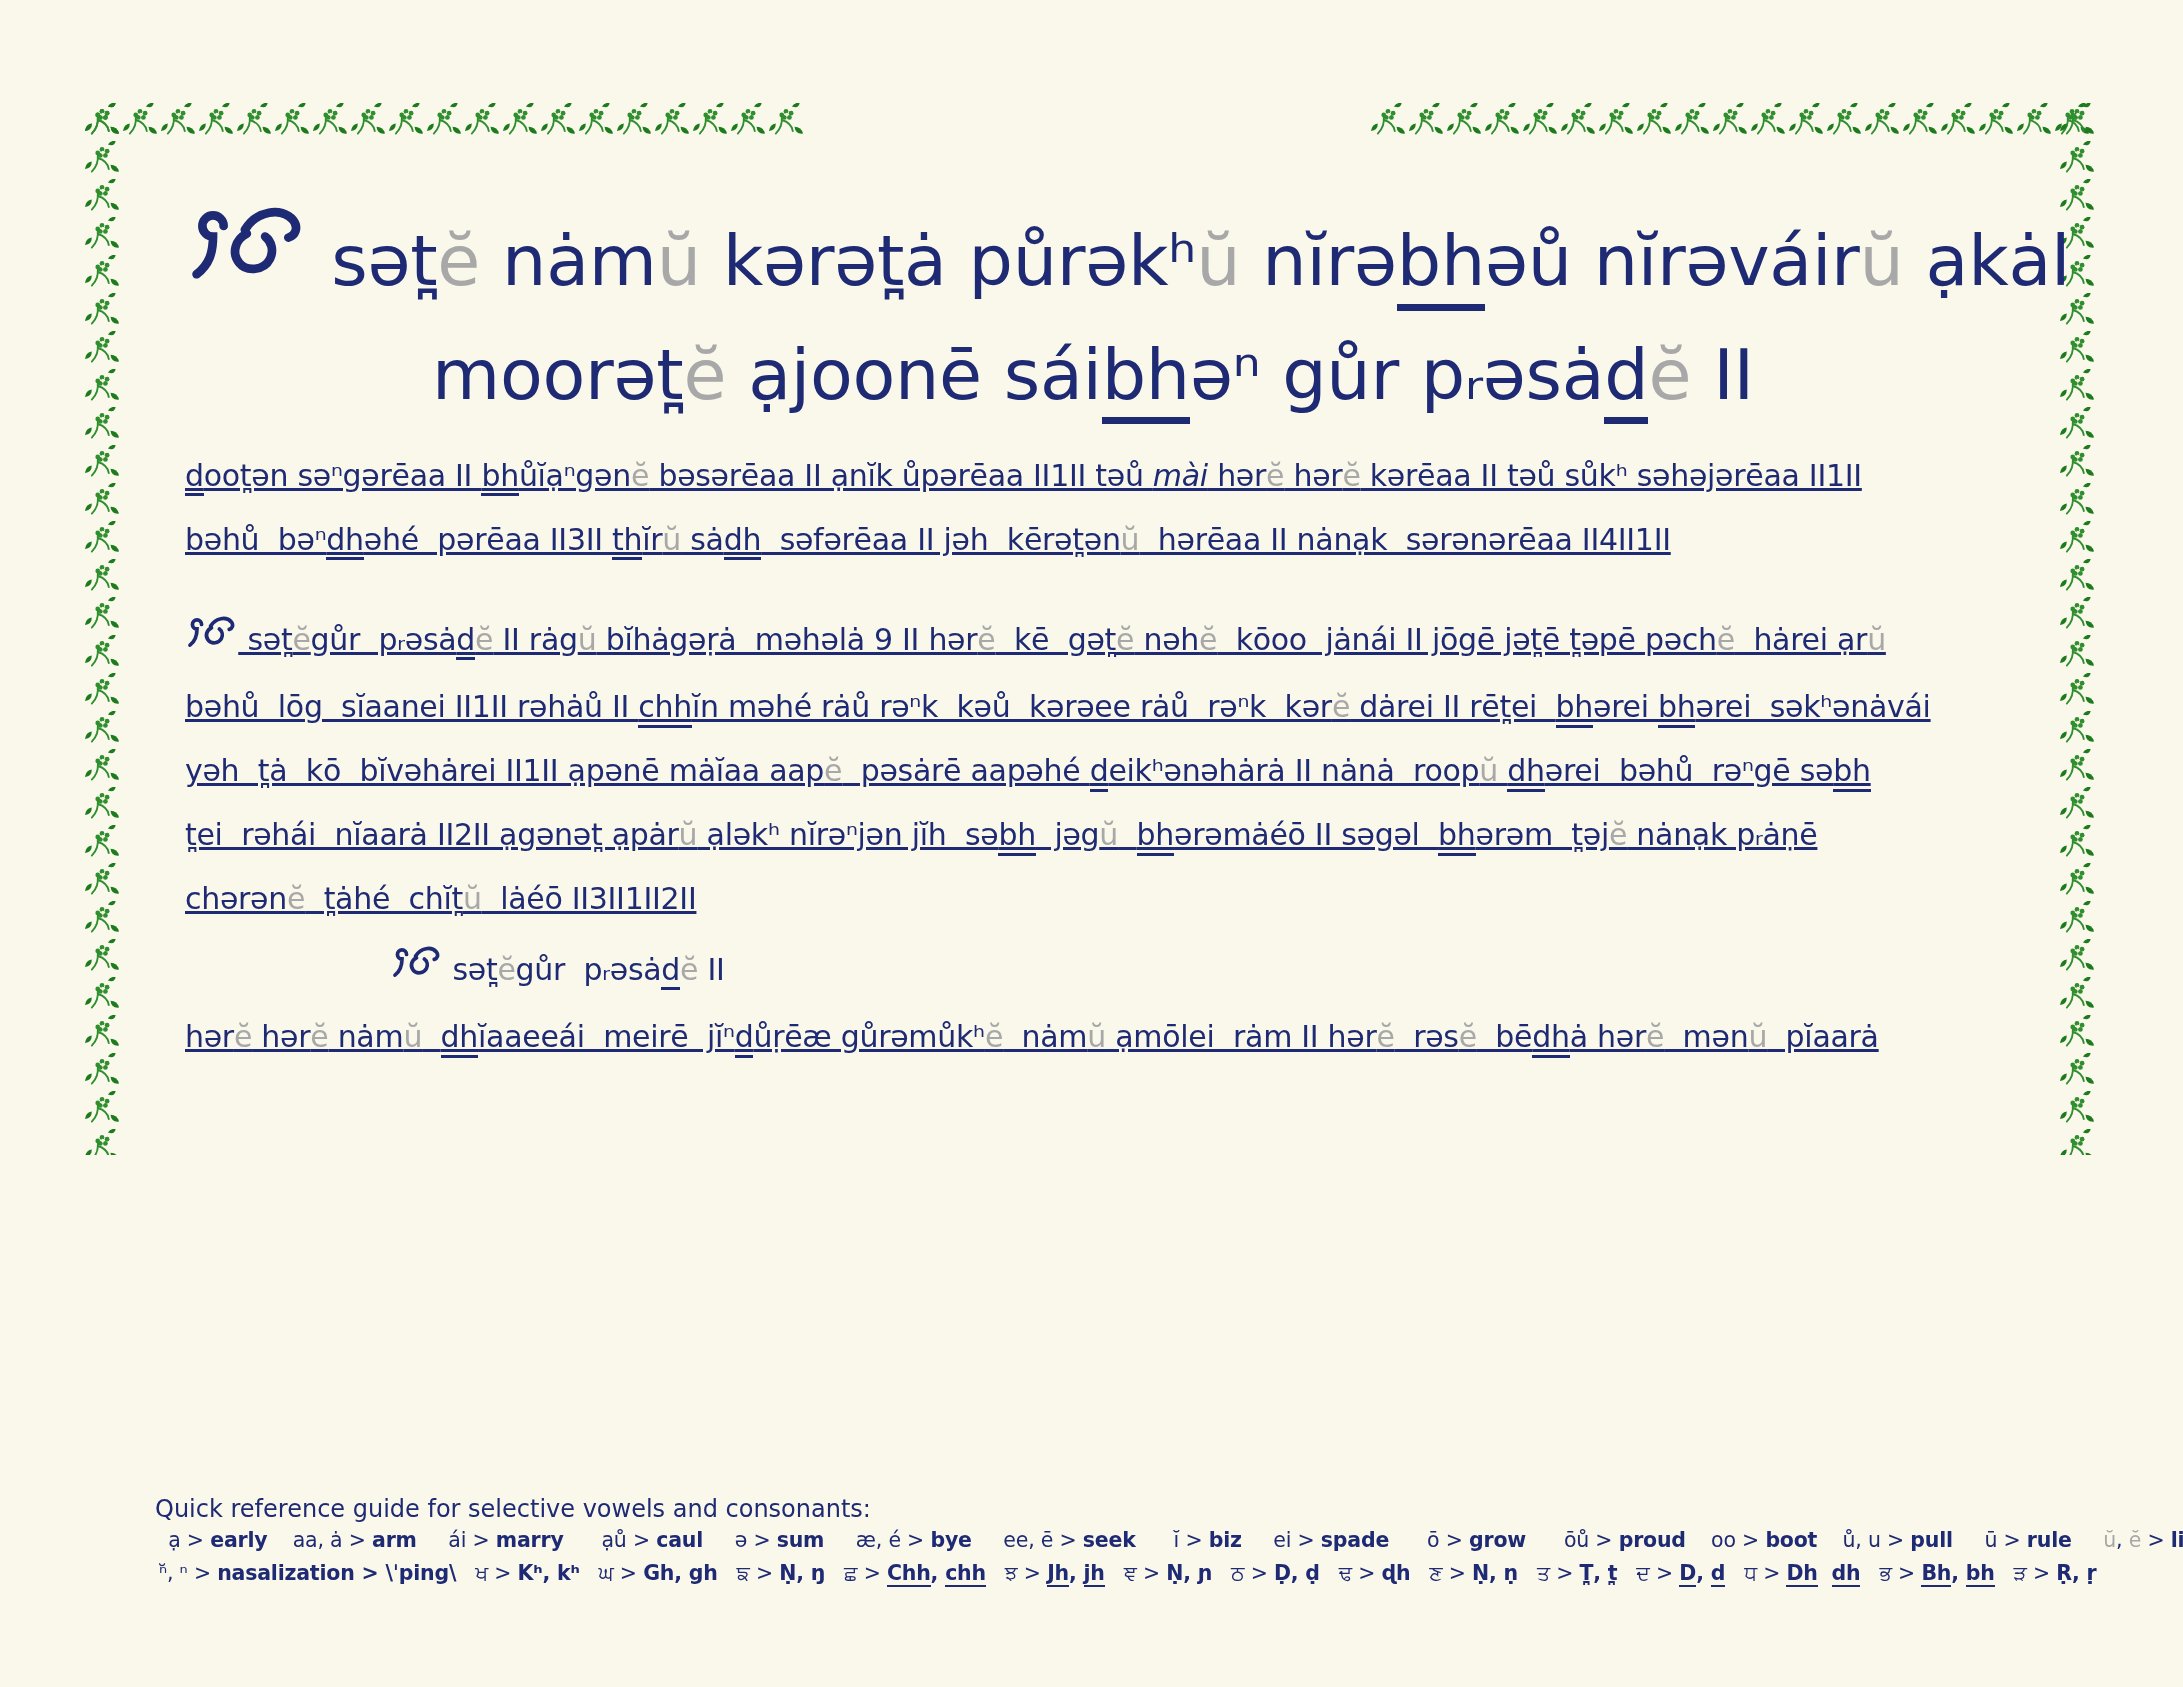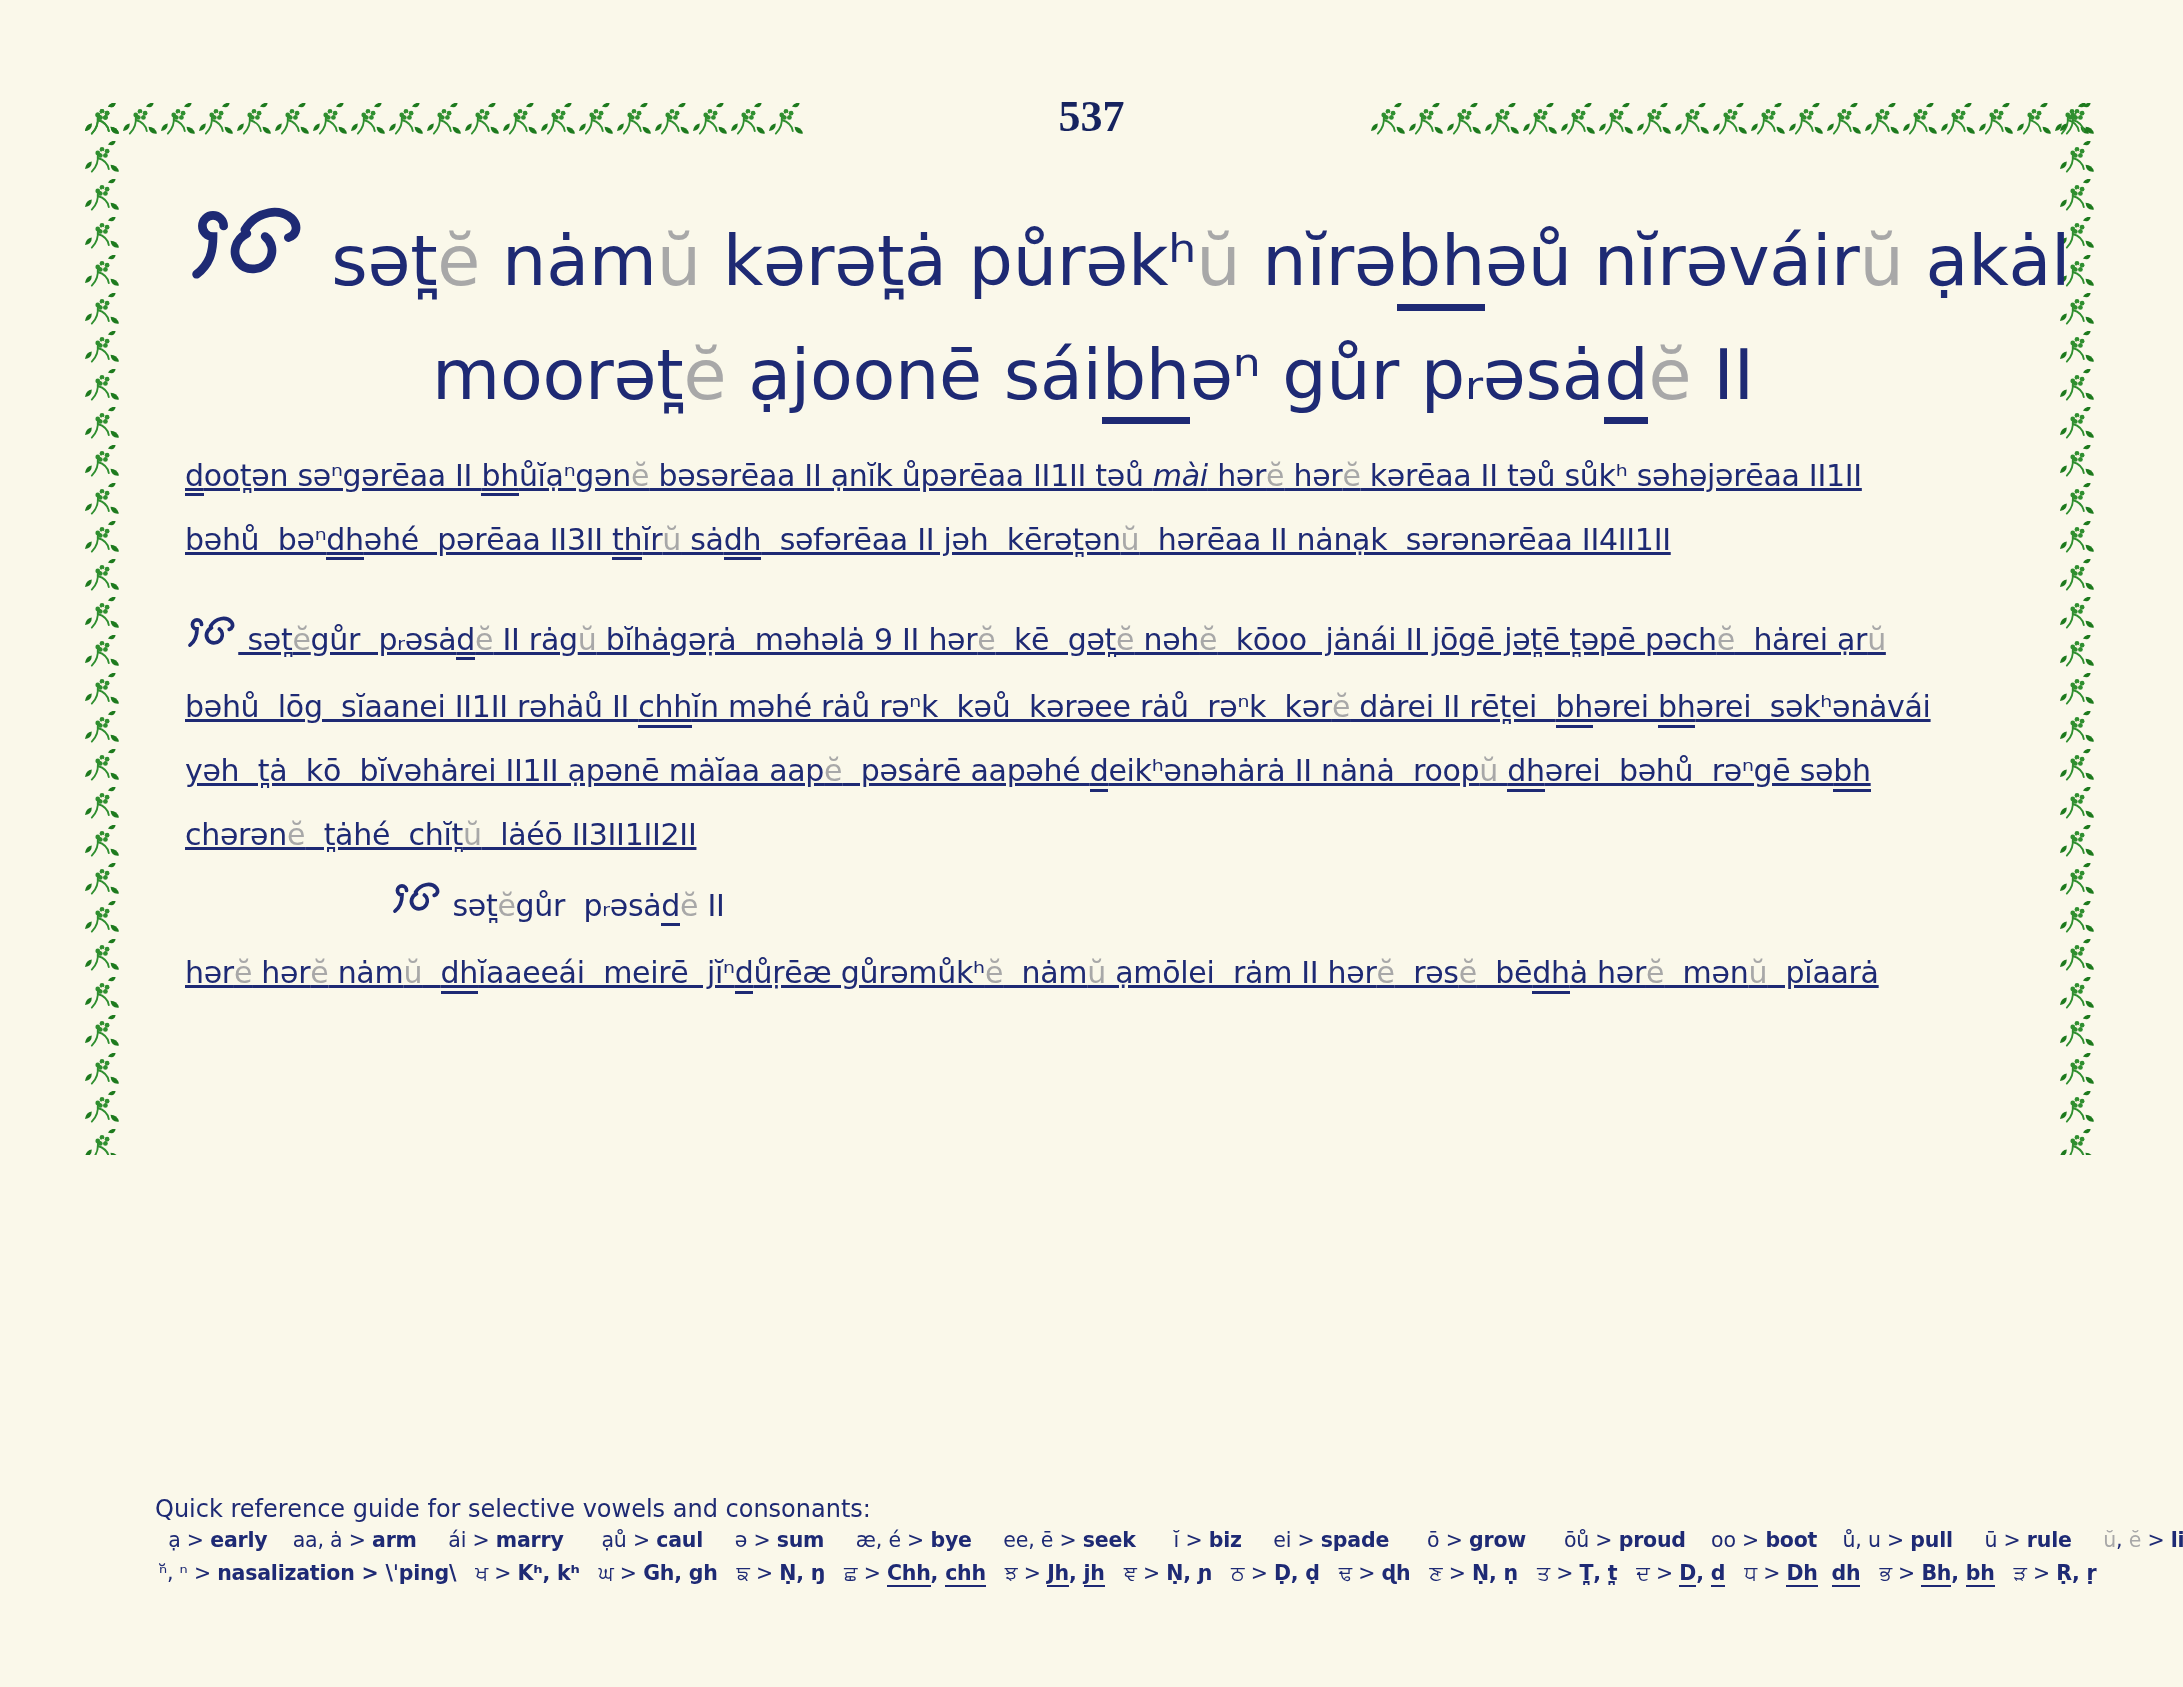--- a/index.html
+++ b/index.html
@@ -41,21 +41,20 @@
   .guide{position:absolute; left:155px; top:1494px; width:1932px; color:#1e2a74;}
   .guide-heading{font-size:24px; line-height:30px; white-space:pre;}
   .guide-line{font-size:20.5px; line-height:33px; white-space:pre; letter-spacing:-0.2px;}
   .guide-line.vowels{padding-left:13.2px;}
   .guide-line.consonants{padding-left:4px;}
 </style>
 </head>
 <body>
 
 <div class="page">
-  <div class="pagenum">537</div>
 
   <div class="orn orn-top-left">
   <span><svg viewBox="0 0 40 40" width="34" height="34">
     <g fill="none" stroke="#2f8f2f" stroke-width="2.2" stroke-linecap="round">
       <path d="M8 36 C14 30 16 24 15 16"></path>
       <path d="M15 20 C22 22 27 27 28 33"></path>
     </g>
     <g fill="#2f8f2f">
       <circle cx="15" cy="14" r="2.8"></circle>
             <circle cx="20" cy="10" r="2.8"></circle>
@@ -1956,20 +1955,21 @@
     <div class="para" id="para2">
         <div class="line"><span class="ik"><svg viewBox="0 0 120 100">
               <g fill="none" stroke="currentColor" stroke-width="9" stroke-linecap="round">
                 <path d="M40 30 a11 11 0 1 0 -11 11 C29 58 25 70 12 80"></path>
                 <path d="M64 38 C52 44 48 58 56 68 C64 78 82 76 88 64 C92 56 90 46 83 41"></path>
                 <path d="M62 34 C74 14 100 10 112 24 C118 32 114 40 107 42"></path>
               </g>
             </svg></span> sət̪<span class="lt">ĕ</span>gůr  pᵣəsȧ<span class="ul">d</span><span class="lt">ĕ</span> II rȧg<span class="lt">ŭ</span> bĭhȧgəṛȧ  məhəlȧ 9 II hər<span class="lt">ĕ</span>  kē  gət̪<span class="lt">ĕ</span> nəh<span class="lt">ĕ</span>  kōoo  jȧnái II jōgē jət̪ē t̪əpē pəch<span class="lt">ĕ</span>  hȧrei ạr<span class="lt">ŭ</span></div>
         <div class="line">bəhů  lōg  sĭaanei II1II rəhȧů II <span class="ul">chh</span>ĭn məhé rȧů rəⁿk  kəů  kərəee rȧů  rəⁿk  kər<span class="lt">ĕ</span> dȧrei II rēt̪ei  <span class="ul">bh</span>ərei <span class="ul">bh</span>ərei  səkʰənȧvái</div>
         <div class="line">yəh  t̪ȧ  kō  bĭvəhȧrei II1II ạpənē mȧĭaa aap<span class="lt">ĕ</span>  pəsȧrē aapəhé <span class="ul">d</span>eikʰənəhȧrȧ II nȧnȧ  roop<span class="lt">ŭ</span> <span class="ul">dh</span>ərei  bəhů  rəⁿgē sə<span class="ul">bh</span></div>
+        <div class="line">t̪ei  rəhái  nĭaarȧ II2II ạgənət̪ ạpȧr<span class="lt">ŭ</span> ạləkʰ nĭrəⁿjən jĭh  sə<span class="ul">bh</span>  jəg<span class="lt">ŭ</span>  <span class="ul">bh</span>ərəmȧéō II səgəl  <span class="ul">bh</span>ərəm  t̪əj<span class="lt">ĕ</span> nȧnạk pᵣȧṇē</div>
         <div class="line">chərən<span class="lt">ĕ</span>  t̪ȧhé  chĭt̪<span class="lt">ŭ</span>  lȧéō II3II1II2II</div>
       </div>
 
     <div class="ragu-row">
       <span><span class="ik"><svg viewBox="0 0 120 100">
               <g fill="none" stroke="currentColor" stroke-width="9" stroke-linecap="round">
                 <path d="M40 30 a11 11 0 1 0 -11 11 C29 58 25 70 12 80"></path>
                 <path d="M64 38 C52 44 48 58 56 68 C64 78 82 76 88 64 C92 56 90 46 83 41"></path>
                 <path d="M62 34 C74 14 100 10 112 24 C118 32 114 40 107 42"></path>
               </g>

